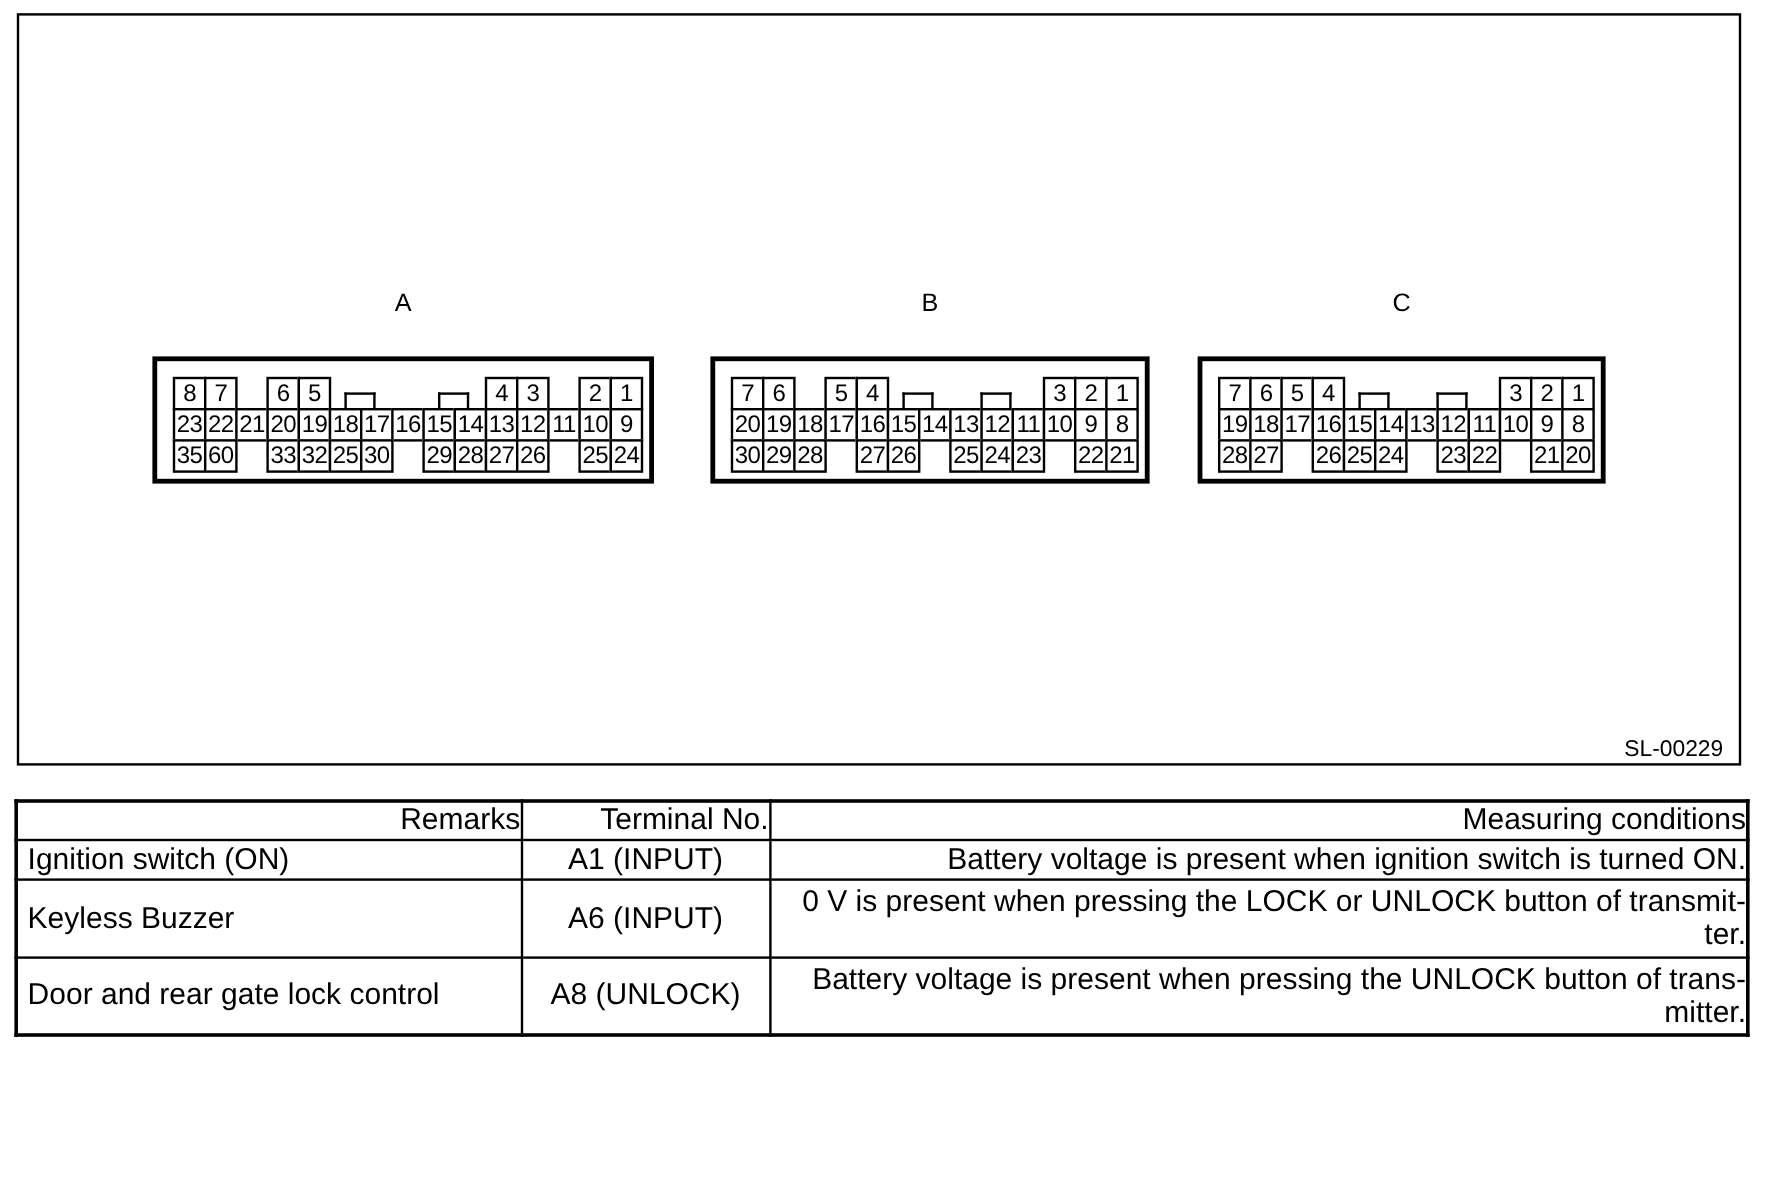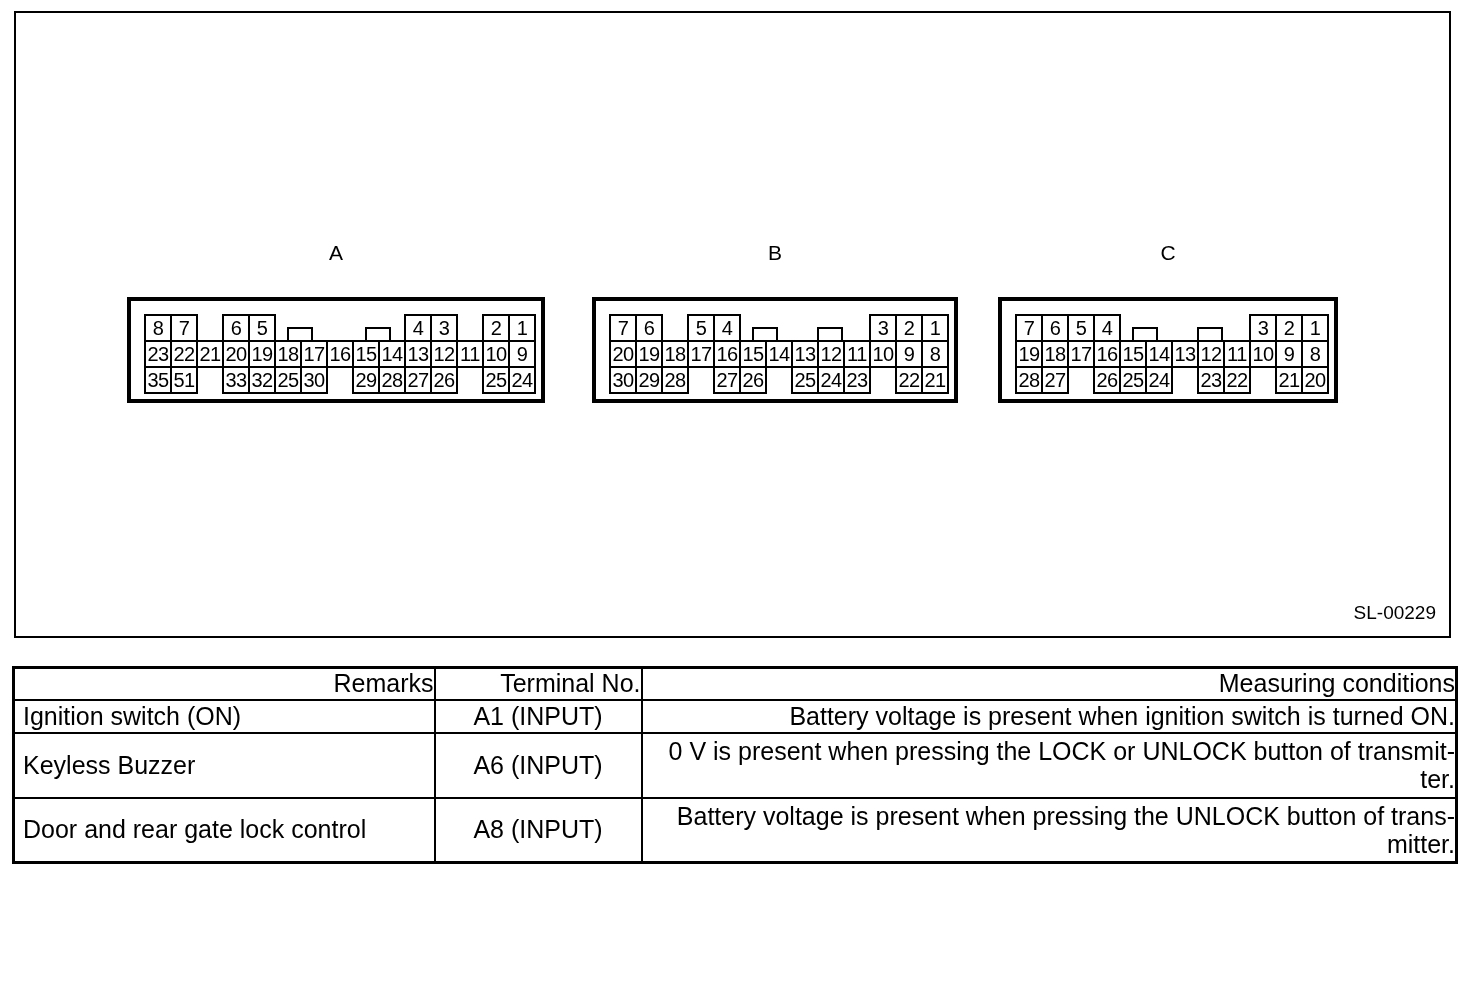--- a/index.html
+++ b/index.html
@@ -8,21 +8,21 @@
     font-family:"Liberation Sans", sans-serif; color:#000;
   }
   #page { position:absolute; left:0; top:0; width:1472px; height:996px; }
 
   
   .diagram-frame {
     position:absolute; left:14px; top:11px; width:1437px; height:627px;
     border:2px solid #000; box-sizing:border-box; background:#fff;
   }
   .figure-code {
-    position:absolute; right:13px; bottom:12px;
+    position:absolute; right:13px; bottom:0;
     font-size:19px; line-height:22px;
   }
   .connector-label {
     position:absolute; top:241px; height:24px;
     text-align:center; font-size:21px; line-height:24px;
   }
   .connector-box {
     position:absolute; top:297px; height:106px;
     border:4px solid #000; box-sizing:border-box; background:#fff;
   }
@@ -87,21 +87,21 @@
         <tr style="height: 65px;">
           <td class="cell-remark">Keyless Buzzer</td>
           <td class="cell-terminal">A6 (INPUT)</td>
           <td class="cell-conditions">
             <div class="cond-line">0 V is present when pressing the LOCK or UNLOCK button of transmit-</div>
             <div class="cond-line">ter.</div>
           </td>
         </tr>
         <tr style="height: 65px;">
           <td class="cell-remark">Door and rear gate lock control</td>
-          <td class="cell-terminal">A8 (INPUT)</td>
+          <td class="cell-terminal">A8 (UNLOCK)</td>
           <td class="cell-conditions">
             <div class="cond-line">Battery voltage is present when pressing the UNLOCK button of trans-</div>
             <div class="cond-line">mitter.</div>
           </td>
         </tr>
       </tbody>
   </table>
 
 <div class="connector-label" style="left: 127px; width: 418px;">A</div>
     <div class="connector-box" style="left: 127px; width: 418px;">
@@ -123,21 +123,21 @@
         <div class="pin-cell" style="left: 156px; top: 26px;">17</div>
         <div class="pin-cell" style="left: 182px; top: 26px;">16</div>
         <div class="pin-cell" style="left: 208px; top: 26px;">15</div>
         <div class="pin-cell" style="left: 234px; top: 26px;">14</div>
         <div class="pin-cell" style="left: 260px; top: 26px;">13</div>
         <div class="pin-cell" style="left: 286px; top: 26px;">12</div>
         <div class="pin-cell" style="left: 312px; top: 26px;">11</div>
         <div class="pin-cell" style="left: 338px; top: 26px;">10</div>
         <div class="pin-cell" style="left: 364px; top: 26px;">9</div>
         <div class="pin-cell" style="left: 0px; top: 52px;">35</div>
-        <div class="pin-cell" style="left: 26px; top: 52px;">51</div>
+        <div class="pin-cell" style="left: 26px; top: 52px;">60</div>
         <div class="pin-cell" style="left: 78px; top: 52px;">33</div>
         <div class="pin-cell" style="left: 104px; top: 52px;">32</div>
         <div class="pin-cell" style="left: 130px; top: 52px;">25</div>
         <div class="pin-cell" style="left: 156px; top: 52px;">30</div>
         <div class="pin-cell" style="left: 208px; top: 52px;">29</div>
         <div class="pin-cell" style="left: 234px; top: 52px;">28</div>
         <div class="pin-cell" style="left: 260px; top: 52px;">27</div>
         <div class="pin-cell" style="left: 286px; top: 52px;">26</div>
         <div class="pin-cell" style="left: 338px; top: 52px;">25</div>
         <div class="pin-cell" style="left: 364px; top: 52px;">24</div>

